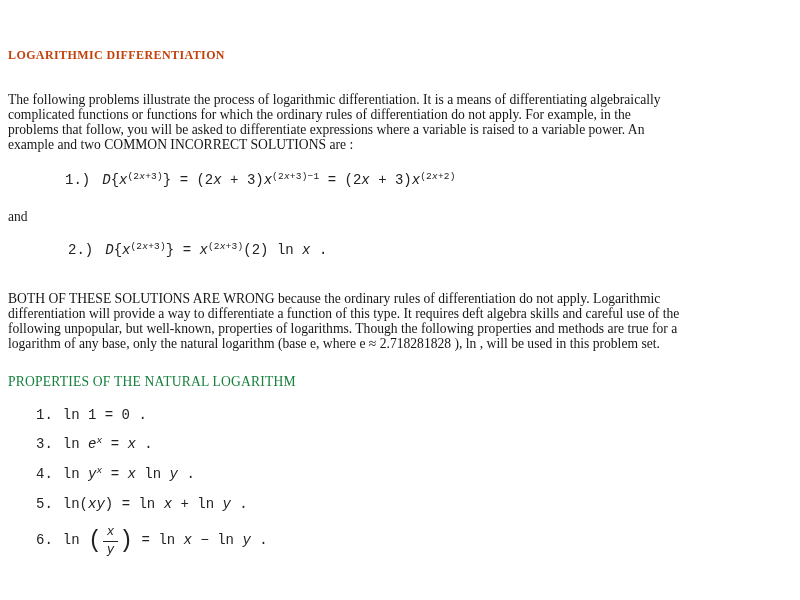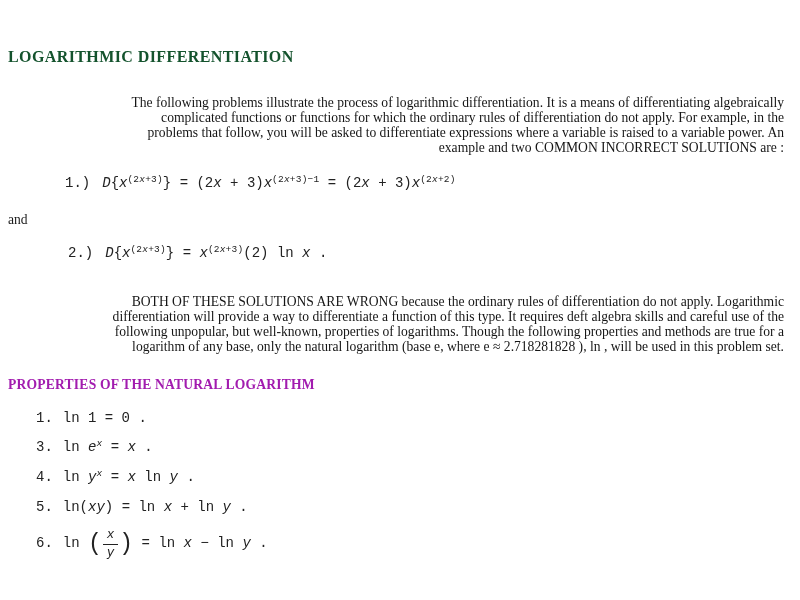--- a/index.html
+++ b/index.html
@@ -1,22 +1,22 @@
 <!DOCTYPE html>
 <html><head>
 <meta charset="utf-8">
 <style>
   html,body{margin:0;padding:0;background:#ffffff;}
   body{width:800px;height:600px;overflow:hidden;font-family:"Liberation Serif",serif;color:#1a1a1a;}
   .page{padding:48px 10px 0 8px;}
 
-  h1.doc-title{font-size:16px;font-weight:bold;letter-spacing:.4px;margin:0;color:#14532d;}
-  .para{font-size:13.6px;line-height:15px;margin:29px 0 0 0;max-width:776px;white-space:pre-line;color:#151515;text-align:right;}
+  h1.doc-title{font-size:12px;font-weight:bold;letter-spacing:.4px;margin:0;color:#c2410c;}
+  .para{font-size:13.6px;line-height:15px;margin:29px 0 0 0;max-width:776px;white-space:pre-line;color:#151515;}
   .and-line{font-size:13.6px;margin:17px 0 0 0;font-family:Liberation Serif, serif;}
-  h2.sub-heading{font-size:13.6px;font-weight:bold;letter-spacing:.2px;margin:23px 0 0 0;color:#a21caf;}
+  h2.sub-heading{font-size:13.6px;font-weight:normal;letter-spacing:.2px;margin:23px 0 0 0;color:#15803d;}
 
   
   .math{font-family:Liberation Mono, monospace;font-size:14px;color:#222;}
   .equation{margin:18px 0 0 57px;line-height:20px;}
   .equation.second{margin:15px 0 0 60px;}
   .eq-label{margin-right:12px;}
   .mi{font-style:italic;}
   .mr{font-style:normal;}
   .msup{font-size:9.5px;position:relative;top:-5px;letter-spacing:.2px;}
   .mbig{font-size:23px;vertical-align:-3px;line-height:0;}

